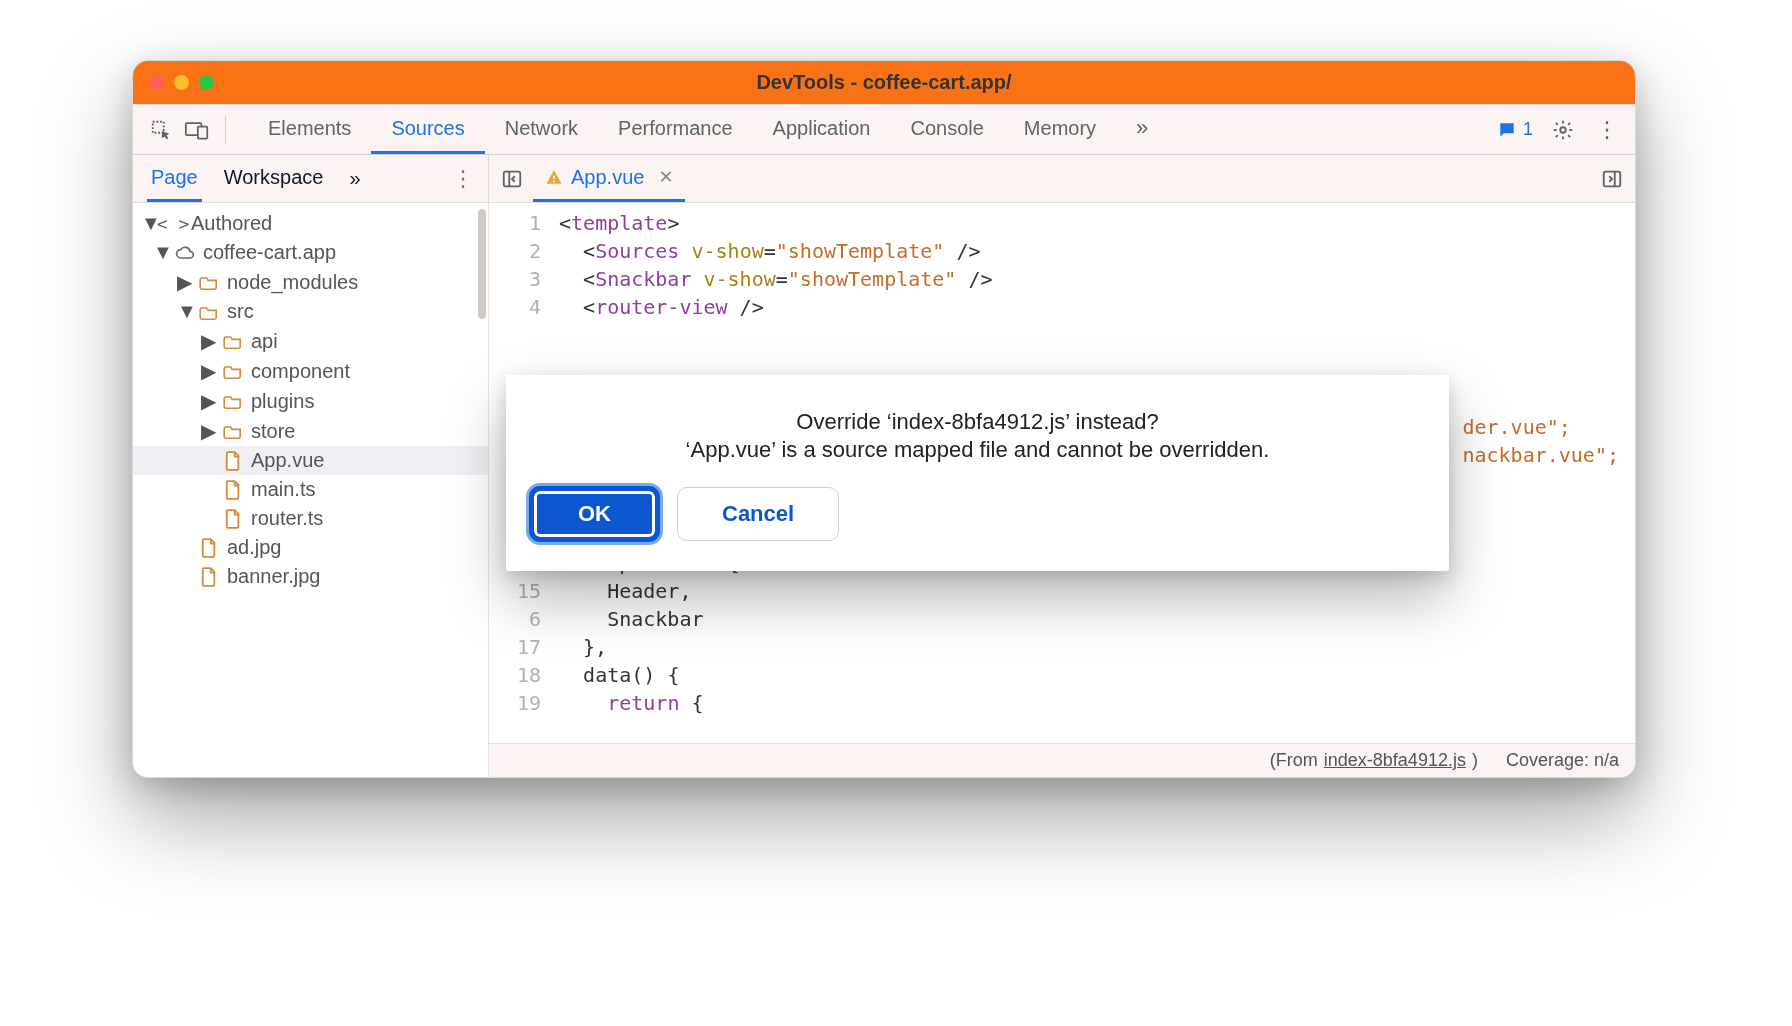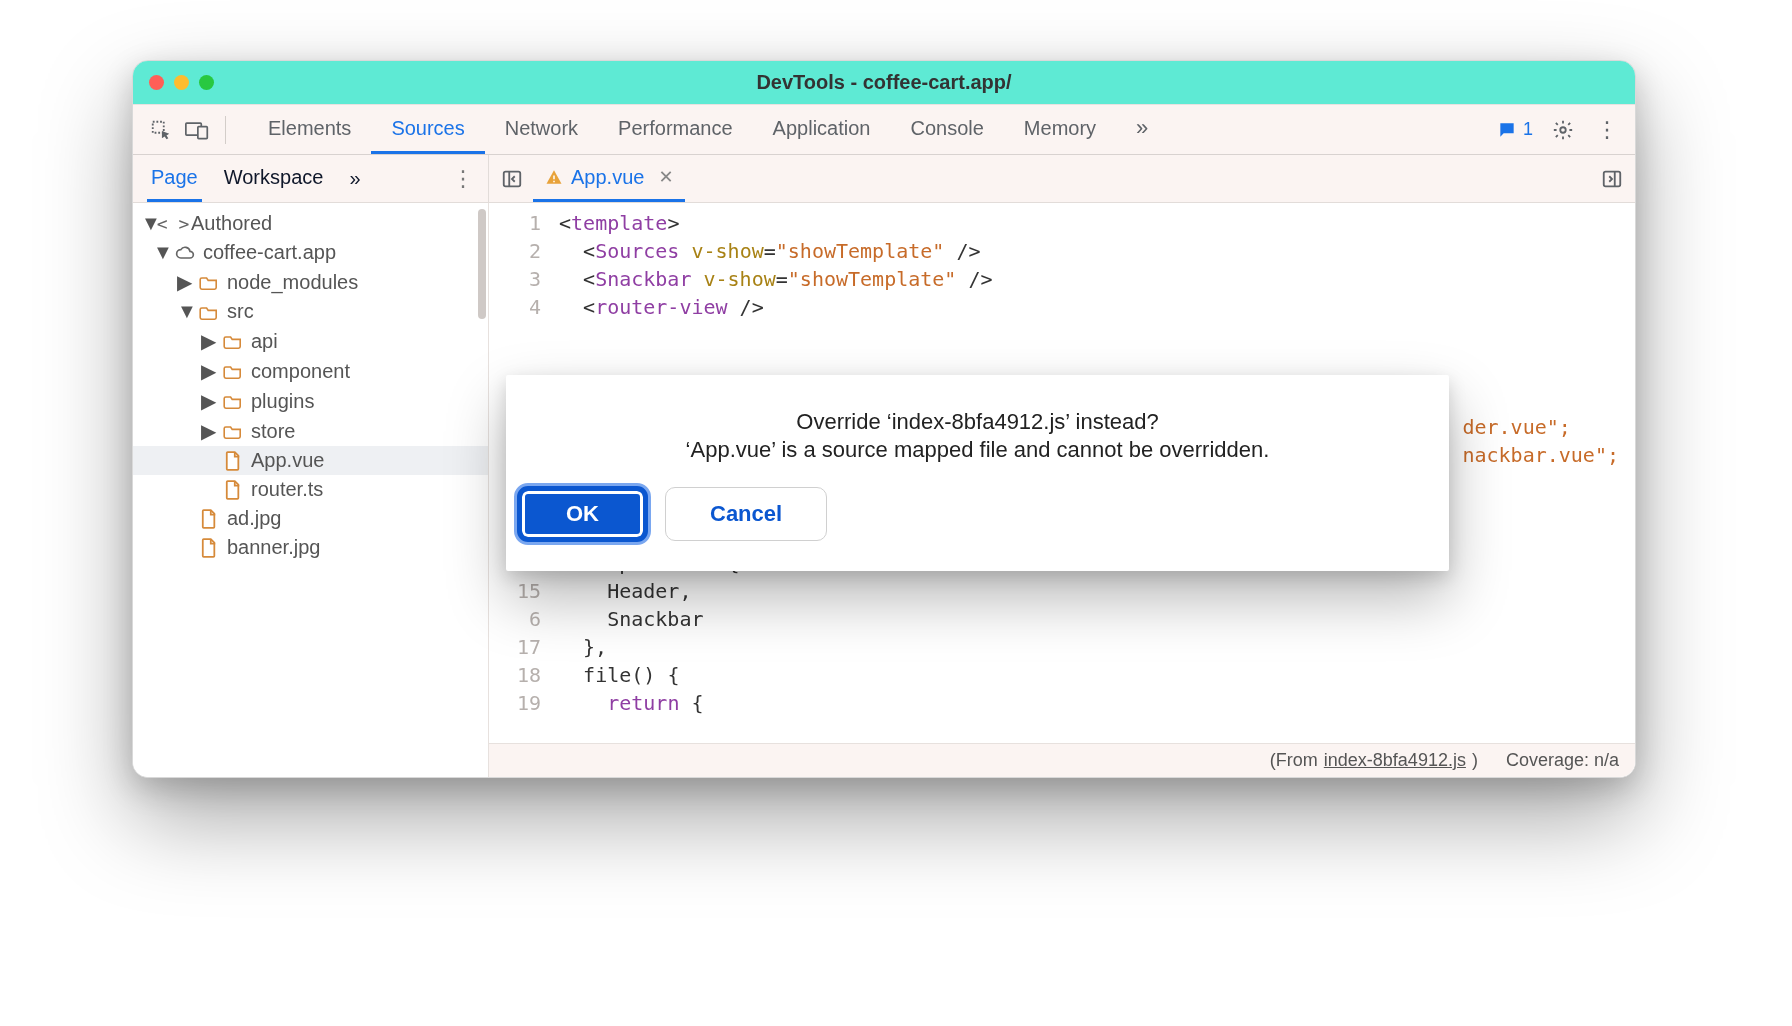--- a/index.html
+++ b/index.html
@@ -15,21 +15,21 @@
     border-radius: 16px;
     box-shadow: 0 40px 90px rgba(0,0,0,.35), 0 10px 30px rgba(0,0,0,.18);
     overflow: hidden;
     display: flex; flex-direction: column;
     border: 1px solid #d9d9d9;
   }
 
   
   .titlebar {
     height: 44px; flex: 0 0 44px;
-    background: #5eead4;
+    background: #f97316;
     display: flex; align-items: center;
     position: relative;
     border-bottom: 1px solid #e8e2e0;
   }
   .traffic { display:flex; gap:10px; margin-left:16px; }
   .dot { width:15px; height:15px; border-radius:50%; }
   .dot.red{background:#ff5f57;} .dot.yellow{background:#febc2e;} .dot.green{background:#28c840;}
   .title { position:absolute; left:0; right:0; text-align:center; font-weight:600; font-size:20px; color:#333; pointer-events:none; }
 
   
@@ -102,21 +102,21 @@
   .statusbar .link{text-decoration:underline;cursor:pointer;}
 
   
   .modal {
     position:absolute;
     left: 373px; top: 314px;
     width: 943px;
     background:#fff;
     border-radius:2px;
     box-shadow: 0 28px 60px rgba(0,0,0,.28), 0 6px 18px rgba(0,0,0,.15);
-    padding: 32px 12px 30px;
+    padding: 32px 24px 30px;
     text-align:center;
     font-size:22px; color:#222;
   }
   .modal .line{margin:2px 0;}
   .modal .btnrow{display:flex;justify-content:flex-start;gap:18px;margin-top:24px;}
   .btn{
     font-size:22px; font-weight:600;
     height:54px; padding:0 44px; border-radius:10px;
     display:flex; align-items:center; justify-content:center;
     cursor:pointer;
@@ -318,20 +318,30 @@
             <span>App.vue</span>
           </div>
         <div class="treeitem ind3">
             <span class="arrow"></span>
             <span class="ic file">
               <svg width="16" height="20" viewBox="0 0 18 22" fill="#fff" stroke="#d68a3a" stroke-width="2">
                 <path d="M3 1h8l4 4v15a1 1 0 01-1 1H3a1 1 0 01-1-1V2a1 1 0 011-1z"></path>
                 <path d="M11 1v5h5" fill="none"></path>
               </svg>
             </span>
+            <span>main.ts</span>
+          </div>
+        <div class="treeitem ind3">
+            <span class="arrow"></span>
+            <span class="ic file">
+              <svg width="16" height="20" viewBox="0 0 18 22" fill="#fff" stroke="#d68a3a" stroke-width="2">
+                <path d="M3 1h8l4 4v15a1 1 0 01-1 1H3a1 1 0 01-1-1V2a1 1 0 011-1z"></path>
+                <path d="M11 1v5h5" fill="none"></path>
+              </svg>
+            </span>
             <span>router.ts</span>
           </div>
 
         <div class="treeitem ind2">
             <span class="arrow"></span>
             <span class="ic file">
               <svg width="16" height="20" viewBox="0 0 18 22" fill="#fff" stroke="#d68a3a" stroke-width="2">
                 <path d="M3 1h8l4 4v15a1 1 0 01-1 1H3a1 1 0 01-1-1V2a1 1 0 011-1z"></path>
                 <path d="M11 1v5h5" fill="none"></path>
               </svg>
@@ -385,21 +395,21 @@
             <div class="codeline">
               <div class="gut">6</div>
               <div class="src">    Snackbar</div>
             </div>
             <div class="codeline">
               <div class="gut">17</div>
               <div class="src">  },</div>
             </div>
             <div class="codeline">
               <div class="gut">18</div>
-              <div class="src">  <span class="c-id">file</span>() {</div>
+              <div class="src">  <span class="c-id">data</span>() {</div>
             </div>
             <div class="codeline">
               <div class="gut">19</div>
               <div class="src">    <span class="c-kw">return</span> {</div>
             </div>
           </div>
         <div class="statusbar">
           <span>(From </span>
           <span class="link">index-8bfa4912.js</span>
           <span>)</span>

